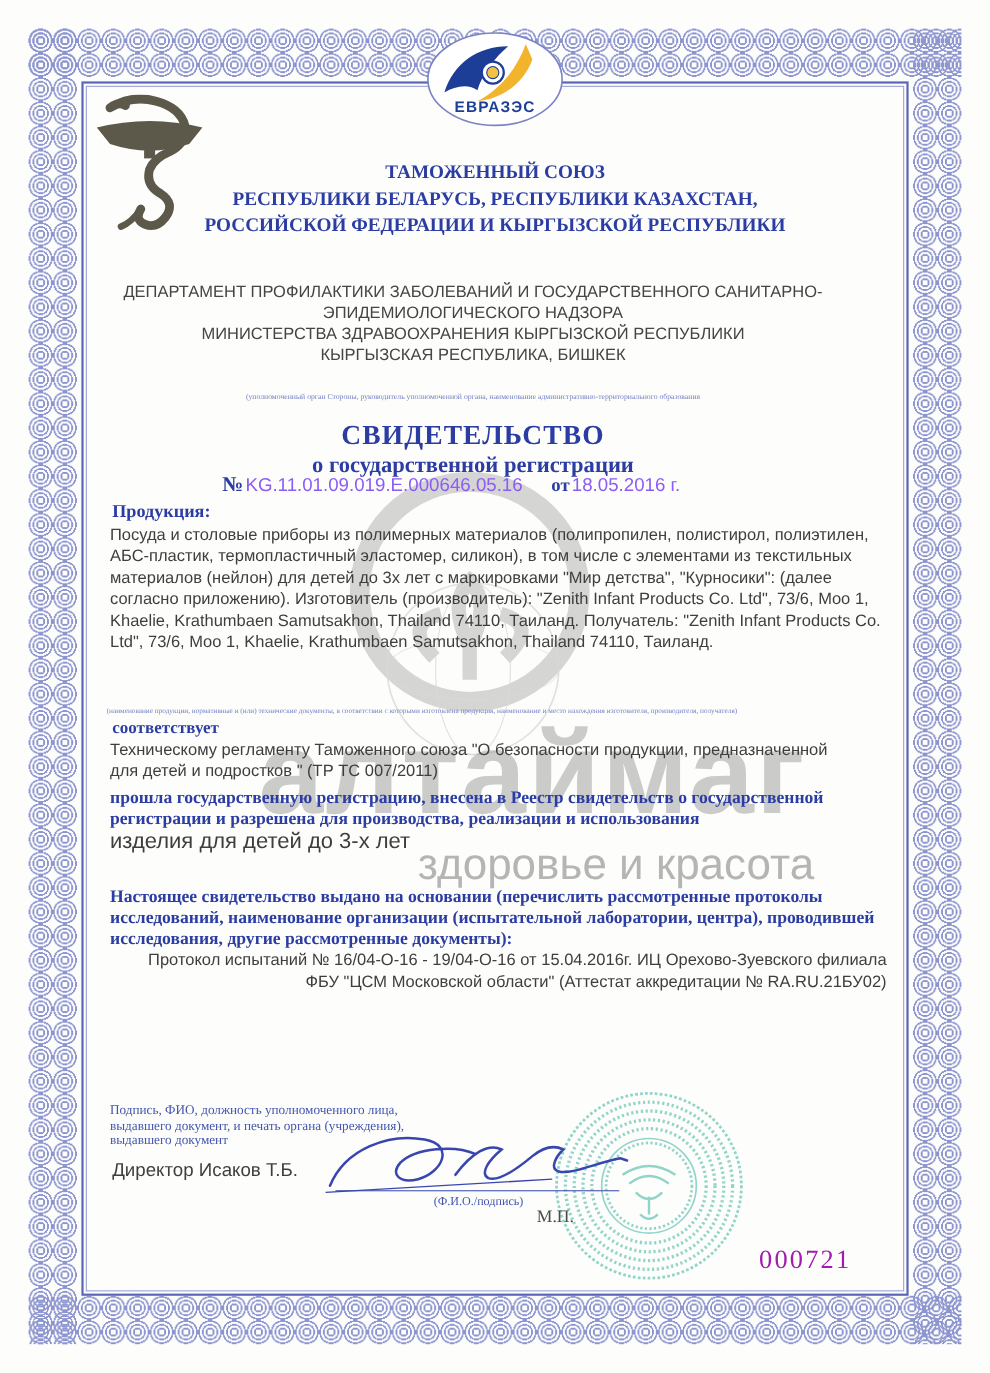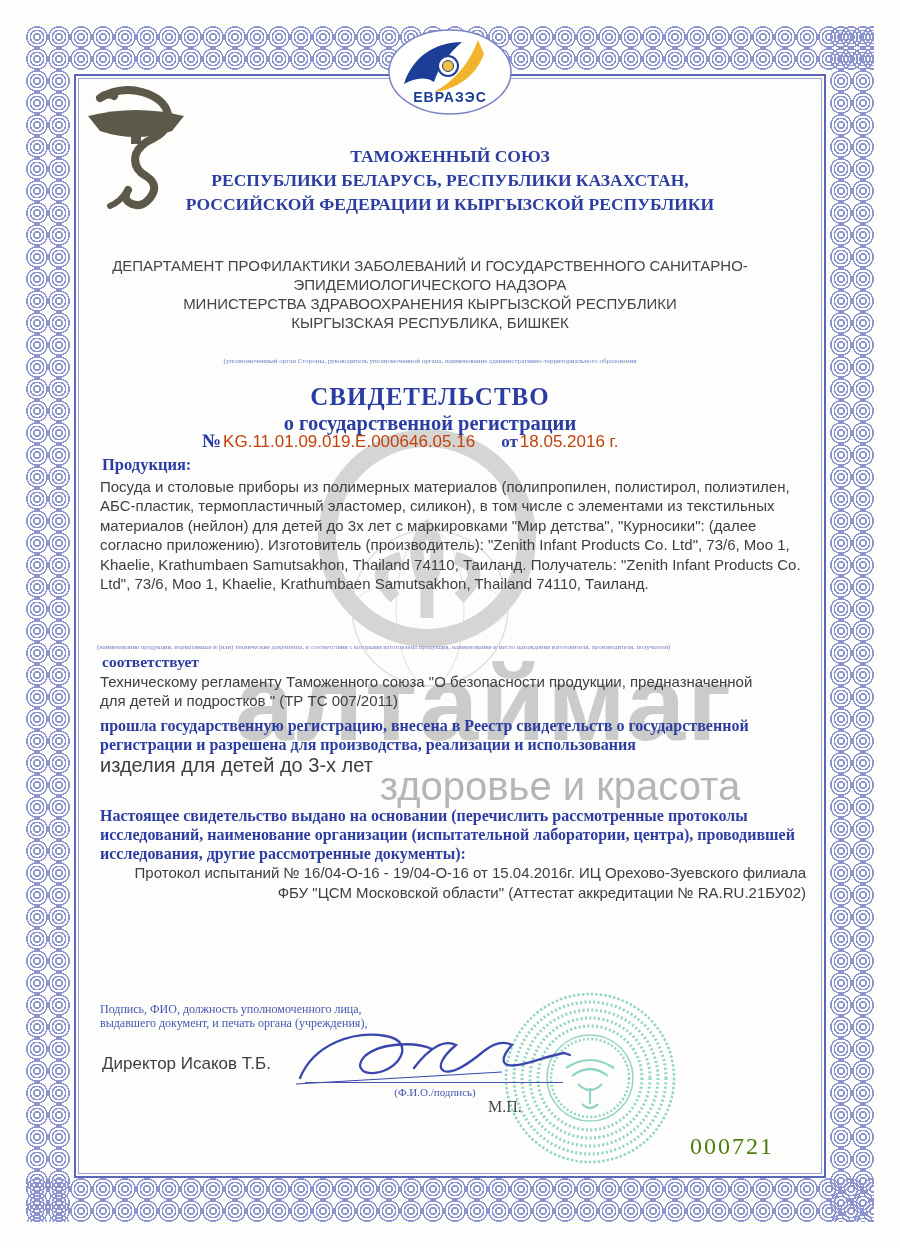--- a/index.html
+++ b/index.html
@@ -30,21 +30,21 @@
 
   #union-title{left:75px;top:144px;width:710px;font-size:17.5px;line-height:24px;z-index:2;padding-left:20px;}
   #department{left:75px;top:256px;width:710px;font-size:15px;line-height:19px;color:#454545;z-index:2;}
   #authority-note{left:78px;top:346px;width:704px;font-size:7px;color:#7480c4;
      font-family:"Liberation Serif",serif;z-index:2;margin-top:11px;}
   #cert-title-1{left:75px;top:383px;width:710px;font-size:25px;letter-spacing:1px;z-index:2;}
   #cert-title-2{left:75px;top:412px;width:710px;font-size:20.5px;z-index:2;}
 
   #number-row{left:202px;top:430px;display:flex;align-items:baseline;z-index:2;}
   #number-row .no{font-family:"Liberation Serif",serif;font-weight:bold;color:#2b3da2;font-size:19px;}
-  #number-row .val{font-size:17px;color:#c2410c;margin-left:2px;}
+  #number-row .val{font-size:17px;color:#8b5cf6;margin-left:2px;}
   #number-row .ot{font-family:"Liberation Serif",serif;font-weight:bold;color:#2b3da2;font-size:17px;margin-left:26px;}
 
   #product-label{left:102px;top:455px;font-size:16.5px;z-index:2;}
   #product-text{left:100px;top:477px;width:702px;font-size:15px;line-height:19.4px;z-index:2;}
   #product-footnote{left:97px;top:643px;font-size:6.6px;color:#7480c4;white-space:nowrap;
      font-family:"Liberation Serif",serif;z-index:2;}
   #compliance-label{left:102px;top:653px;font-size:15.5px;z-index:2;}
   #compliance-text{left:100px;top:672px;width:660px;font-size:15px;line-height:19px;z-index:2;}
   #reg-statement{left:100px;top:716px;width:706px;font-size:16px;line-height:19px;z-index:2;}
   #reg-products{left:100px;top:754px;font-size:20px;z-index:2;text-align:center;}
@@ -53,21 +53,21 @@
   #validity-statement{left:100px;top:948px;width:712px;font-size:15.5px;line-height:17.5px;z-index:2;}
 
   #signature-note{left:100px;top:1003px;width:420px;font-family:"Liberation Serif",serif;
      font-size:12px;line-height:13.5px;color:#4456b0;z-index:2;}
   #signer-name{left:102px;top:1054px;font-size:17px;z-index:2;}
   #signature-line{left:305px;top:1082px;width:258px;border-top:1.5px solid #4456b0;z-index:3;}
   #signature-caption{left:350px;top:1086px;width:170px;text-align:center;
      font-family:"Liberation Serif",serif;font-size:11px;color:#4456b0;z-index:3;}
   #mp-label{left:488px;top:1098px;font-family:"Liberation Serif",serif;font-size:16px;color:#4a4a4a;z-index:3;}
   #serial{left:690px;top:1133px;font-family:"Liberation Serif",serif;font-size:24px;
-     color:#4d7c0f;letter-spacing:2px;z-index:2;}
+     color:#a21caf;letter-spacing:2px;z-index:2;}
 
   
   #wm-circle{left:295px;top:420px;width:270px;height:270px;z-index:1;}
   #wm-brand{left:235px;top:650px;width:650px;text-align:left;font-size:106px;font-weight:bold;
      color:#9a9a9a;opacity:.5;line-height:1;letter-spacing:2px;z-index:1;}
   #wm-tagline{left:250px;top:764px;width:620px;text-align:center;font-size:40px;
      color:#aeaeae;opacity:.9;z-index:1;}
 
   #logo{left:386px;top:28px;width:128px;height:88px;z-index:4;}
   #caduceus{left:80px;top:86px;width:112px;height:145px;z-index:2;}
@@ -146,20 +146,21 @@
   <div id="reg-statement" class="abs blue-serif">прошла государственную регистрацию, внесена в Реестр свидетельств о государственной регистрации и разрешена для производства, реализации и использования</div>
   <div id="reg-products" class="abs dark">изделия для детей до 3-х лет</div>
 
   <div id="basis-statement" class="abs blue-serif">Настоящее свидетельство выдано на основании (перечислить рассмотренные протоколы исследований, наименование организации (испытательной лаборатории, центра), проводившей исследования, другие рассмотренные документы):</div>
   <div id="basis-details" class="abs dark">Протокол испытаний № 16/04-О-16 - 19/04-О-16 от 15.04.2016г. ИЦ Орехово-Зуевского филиала ФБУ "ЦСМ Московской области" (Аттестат аккредитации № RA.RU.21БУ02)</div>
 
 
   <div id="signature-note" class="abs">
     <div>Подпись, ФИО, должность уполномоченного лица,</div>
     <div>выдавшего документ, и печать органа (учреждения),</div>
+    <div>выдавшего документ</div>
   </div>
   <div id="signer-name" class="abs dark">Директор Исаков Т.Б.</div>
 
   <svg id="signature-svg" class="abs" viewBox="0 0 285 64">
     <path d="M8 52 C22 18 62 4 94 10 C122 15 110 40 88 46 C72 50 62 42 72 31 C86 17 122 15 140 23 M122 42 C137 22 152 13 164 19 C152 29 144 41 152 45 C162 49 180 35 192 25 C202 17 212 15 220 19 C212 27 208 37 216 39 C228 42 250 31 272 27 L278 29" fill="none" stroke="#3946ae" stroke-width="2.3" stroke-linecap="round"></path>
     <path d="M4 58 L210 46" fill="none" stroke="#3946ae" stroke-width="1.2"></path>
   </svg>
   <div id="signature-line" class="abs"></div>
   <div id="signature-caption" class="abs">(Ф.И.О./подпись)</div>
 

